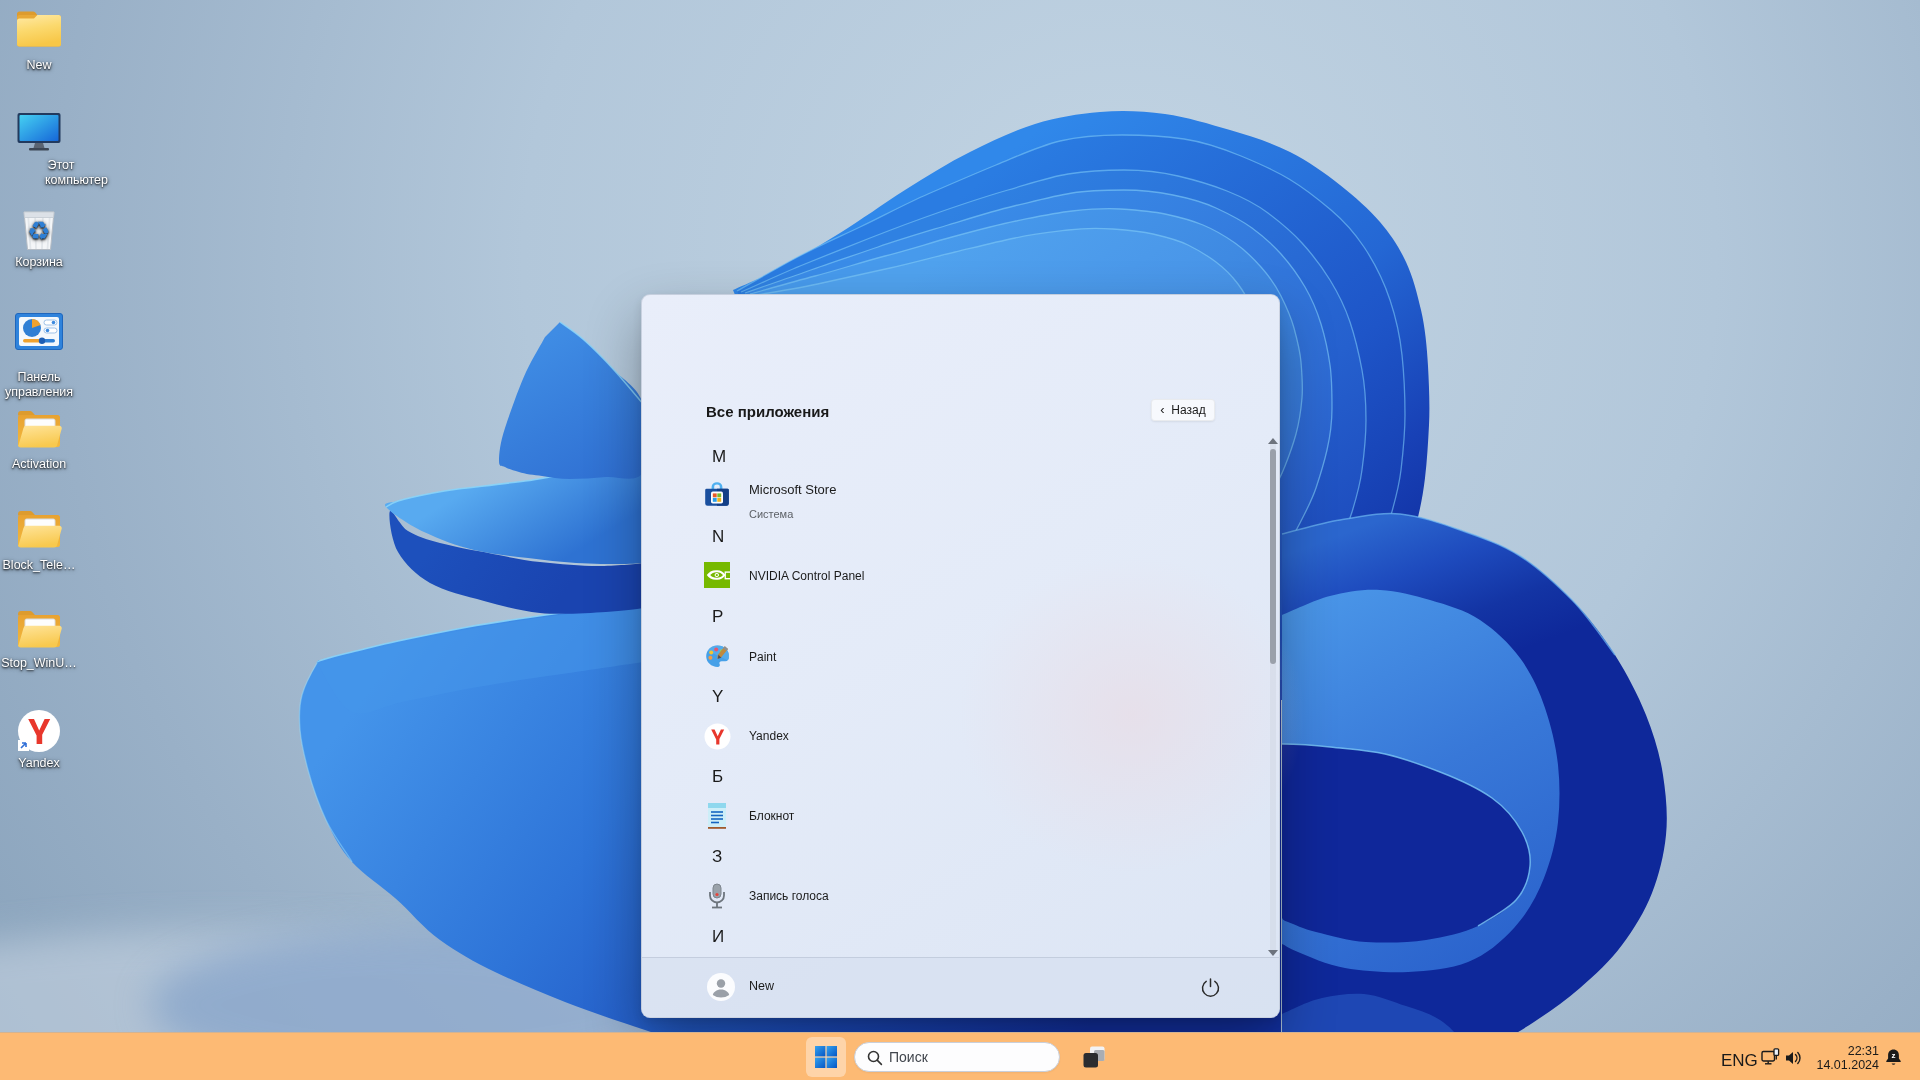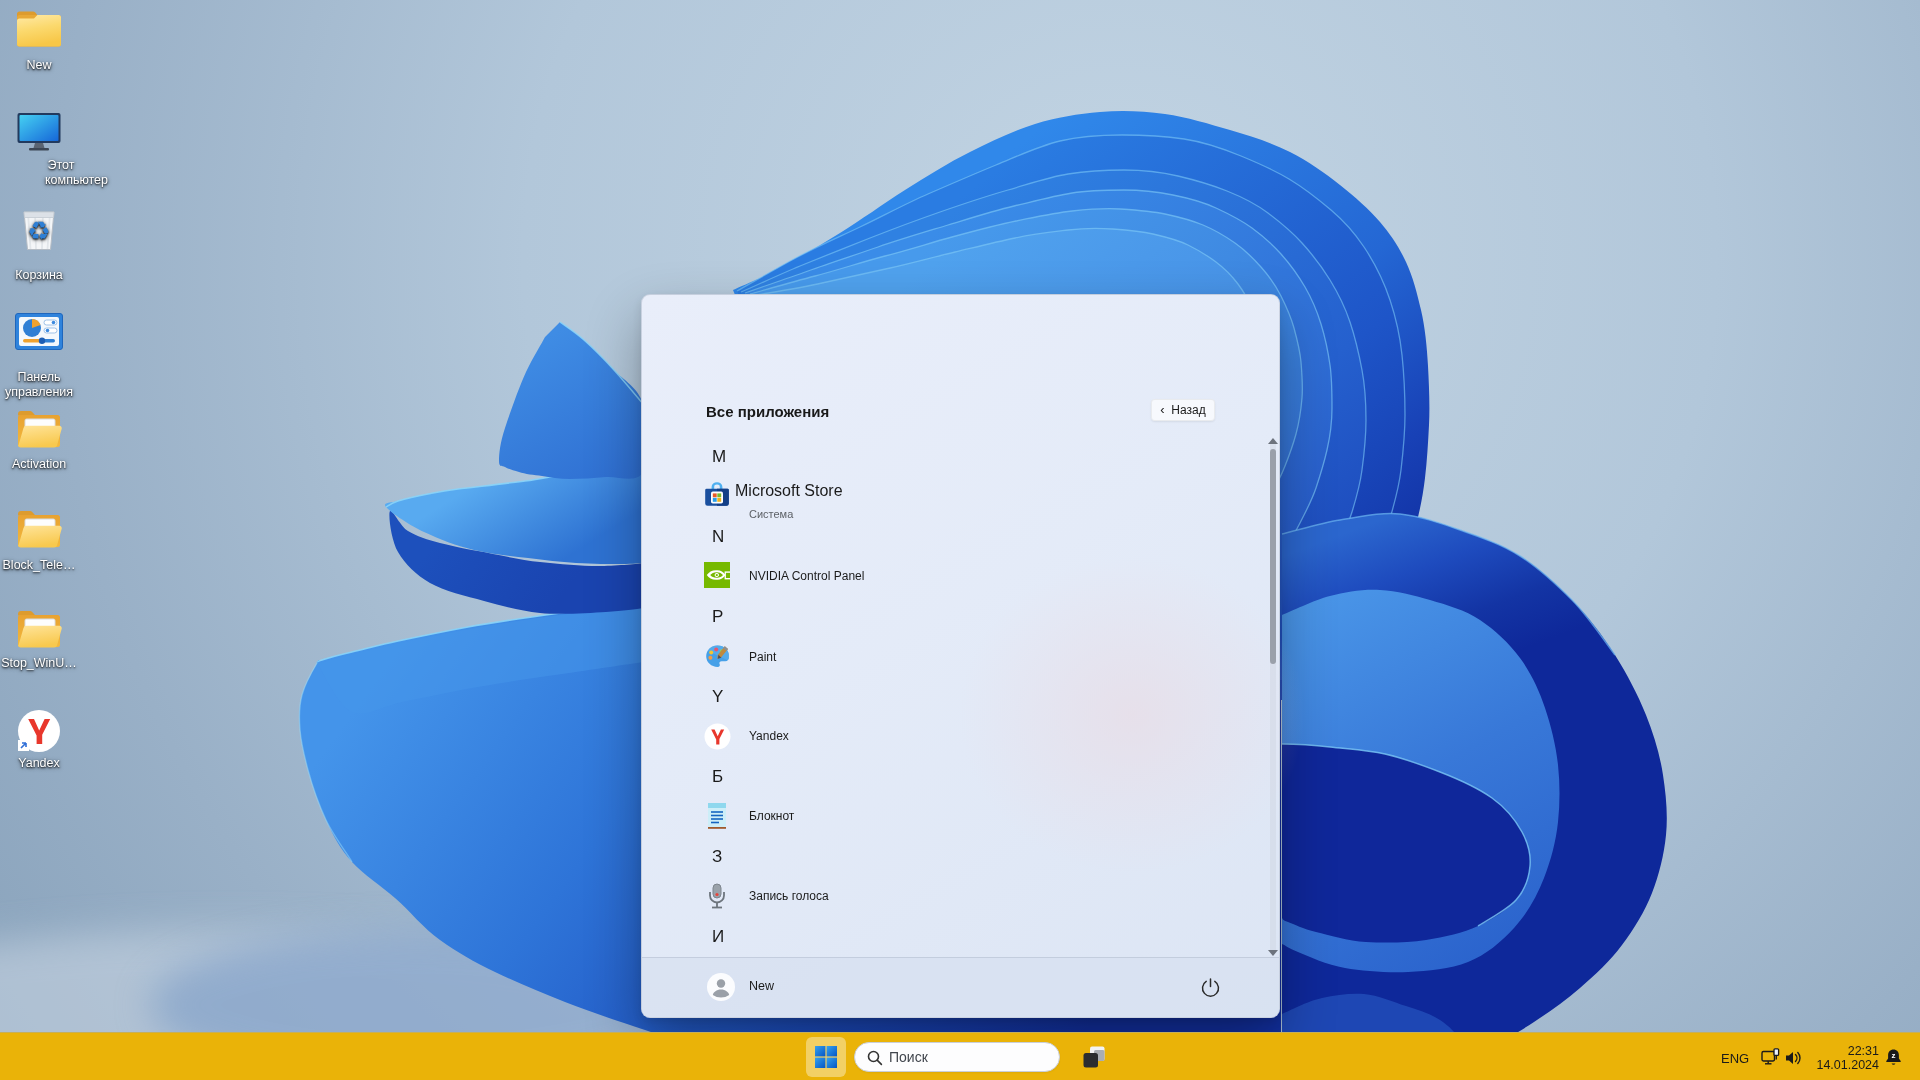--- a/index.html
+++ b/index.html
@@ -161,21 +161,21 @@
   <div class="dlabel" style="margin-top:4px;padding-left:44px;">Этот<br>компьютер</div>
 </div>
 
 <div class="dicon" style="top:209px;">
   <svg width="40" height="42" viewBox="0 0 40 42">
     <path d="M5,3 h30 l-3.5,37.5 h-23 z" fill="#f4f6f8" stroke="#b5bcc4" stroke-width="1"></path>
     <path d="M9,4 l2.5,36 M16,4 l1,36 M24,4 l-1,36 M31,4 l-2.5,36" stroke="#e2e6ea" stroke-width="1.8" fill="none"></path>
     <path d="M5,3 h30 l-0.5,5.5 h-29 z" fill="#dce1e7" stroke="#c3cad2" stroke-width="0.8"></path>
     <text x="20" y="31" font-size="26" fill="#2f7fd4" text-anchor="middle" font-family="Liberation Sans">♻</text>
   </svg>
-  <div class="dlabel" style="margin-top:17px;">Корзина</div>
+  <div class="dlabel" style="margin-top:4px;">Корзина</div>
 </div>
 
 <div class="dicon" style="top:313px;">
   <svg width="48" height="37" viewBox="0 0 48 37">
     <rect x="0.5" y="0.5" width="47" height="36" rx="2.5" fill="#2f83dc" stroke="#1f66bc"></rect>
     <rect x="4" y="4" width="40" height="29" rx="2" fill="#f4f8fc"></rect>
     <circle cx="17" cy="15" r="9" fill="#2f7fd4"></circle>
     <path d="M17,15 L17,6 A9,9 0 0 1 25.5,12 z" fill="#f0a22e"></path>
     <rect x="29" y="7" width="13" height="5" rx="2.5" fill="#ffffff" stroke="#9fc2e8"></rect>
     <circle cx="38.5" cy="9.5" r="1.8" fill="#3c8ae0"></circle>
@@ -263,21 +263,21 @@
       <path d="M7.6,7 v-2 a5.4,4.8 0 0 1 10.8,0 v2 h-2.6 v-2 a2.8,2.4 0 0 0 -5.6,0 v2 z" fill="#50b0f0"></path>
       <path d="M2.6,6.8 h20.8 a1.4,1.4 0 0 1 1.4,1.4 v13.2 a2.4,2.4 0 0 1 -2.4,2.4 h-18.8 a2.4,2.4 0 0 1 -2.4,-2.4 v-13.2 a1.4,1.4 0 0 1 1.4,-1.4 z" fill="#1a4f9e"></path>
       <path d="M13,6.8 h10.4 a1.4,1.4 0 0 1 1.4,1.4 v13.2 a2.4,2.4 0 0 1 -2.4,2.4 h-9.4 z" fill="#143f86"></path>
       <rect x="7" y="9.6" width="12" height="12" rx="1.8" fill="#fff"></rect>
       <rect x="8.8" y="11.4" width="3.9" height="3.9" fill="#e95b28"></rect>
       <rect x="13.3" y="11.4" width="3.9" height="3.9" fill="#7db92c"></rect>
       <rect x="8.8" y="15.9" width="3.9" height="3.9" fill="#2ba0e8"></rect>
       <rect x="13.3" y="15.9" width="3.9" height="3.9" fill="#f2b21c"></rect>
     </svg>
   </div>
-  <div style="position:absolute; left:93px; top:187px; font-size:16px; color:#1b1b1b;">Microsoft Store</div>
+  <div style="position:absolute; left:107px; top:187px; font-size:13px; color:#1b1b1b;">Microsoft Store</div>
   <div style="position:absolute; left:107px; top:202px; font-size:11px; color:#5d6167;margin-top:11px;">Система</div>
 
   <div class="letter" style="position:absolute; left:70px; top:232px; font-size:17px; color:#1a1a1a;">N</div>
   <div style="position:absolute; left:62px; top:267px;">
     <svg width="26" height="26" viewBox="0 0 26 26">
       <rect width="26" height="26" fill="#76b900"></rect>
       <path fill="#fff" fill-rule="evenodd" d="M12.8,8.2 c-4.4,-0.3 -8,1.8 -10,4.8 c2,3 5.6,5.1 10,4.8 c3.6,0.2 6.7,-1.6 8.7,-4.8 c-2,-3.2 -5.1,-5 -8.7,-4.8 z M12.8,10.2 c2.6,-0.1 4.8,1.1 6.2,2.8 c-1.4,1.7 -3.6,2.9 -6.2,2.8 c-2.8,0.1 -5.2,-1.1 -6.6,-2.8 c1.4,-1.7 3.8,-2.9 6.6,-2.8 z"></path>
       <path fill="#fff" d="M12.8,10.9 a2.2,2.1 0 1 0 0.01,0 z"></path>
       <path fill="#76b900" d="M12.8,11.9 a1.15,1.1 0 1 0 0.01,0 z"></path>
       <rect x="20.6" y="9.4" width="5.4" height="8" fill="#fff"></rect>
@@ -357,21 +357,21 @@
     <div style="position:absolute; left:107px; top:21px; font-size:12.5px; color:#1b1b1b;">New</div>
     <svg width="19" height="19" viewBox="0 0 19 19" style="position:absolute; left:559px; top:20px;">
       <path d="M5.2,3.4 a8,8 0 1 0 8.6,0" fill="none" stroke="#2b2b2b" stroke-width="1.5" stroke-linecap="round"></path>
       <line x1="9.5" y1="1" x2="9.5" y2="8.5" stroke="#2b2b2b" stroke-width="1.5" stroke-linecap="round"></line>
     </svg>
   </div>
 </div>
 
 
 <div id="taskbar" style="position:absolute; left:0; top:1032px; width:1920px; height:48px;
-     background:#eab308; border-top:1px solid rgba(160,170,185,.45);">
+     background:#fdba74; border-top:1px solid rgba(160,170,185,.45);">
 
   <div style="position:absolute; left:806px; top:4px; width:40px; height:40px; border-radius:6px; background:rgba(255,255,255,.38);"></div>
   <svg width="22" height="22" viewBox="0 0 22 22" style="position:absolute; left:815px; top:13px;">
     <defs>
           <linearGradient id="wing" x1="0" y1="0" x2="1" y2="1">
       <stop offset="0" stop-color="#35a2ef"></stop>
             <stop offset="1" stop-color="#0556c5"></stop>
           </linearGradient>
         </defs>
     <rect x="0" y="0" width="10.4" height="10.4" fill="url(#wing)"></rect>
@@ -388,21 +388,21 @@
     </svg>
     <div style="position:absolute; left:34px; top:6px; font-size:14px; color:#41464d;">Поиск</div>
   </div>
 
   <svg width="24" height="24" viewBox="0 0 24 24" style="position:absolute; left:1082px; top:12px;">
     <rect x="8" y="1.5" width="14.5" height="14.5" rx="2" fill="#f2f3f5"></rect>
     <rect x="12" y="5" width="10.5" height="11" rx="1.5" fill="#a9adb3"></rect>
     <rect x="1.5" y="8" width="14.5" height="14.5" rx="2.5" fill="#2b2d30"></rect>
   </svg>
 
-  <div style="position:absolute; left:1721px; top:18px; font-size:13px; color:#1a1a1a;">ENG</div>
+  <div style="position:absolute; left:1721px; top:18px; font-size:17px; color:#1a1a1a;">ENG</div>
 
   <svg width="19" height="19" viewBox="0 0 19 19" style="position:absolute; left:1761px; top:15px;">
     <rect x="1" y="3.5" width="12.5" height="9.5" rx="1.4" fill="none" stroke="#1a1a1a" stroke-width="1.4"></rect>
     <line x1="4" y1="15.8" x2="10.5" y2="15.8" stroke="#1a1a1a" stroke-width="1.4"></line>
     <line x1="7.2" y1="13.2" x2="7.2" y2="15.8" stroke="#1a1a1a" stroke-width="1.4"></line>
     <rect x="13" y="0.8" width="4.6" height="6.6" rx="1" fill="#edf2fa" stroke="#1a1a1a" stroke-width="1.3"></rect>
     <line x1="15.3" y1="7.6" x2="15.3" y2="11.5" stroke="#1a1a1a" stroke-width="1.3"></line>
   </svg>
 
   <svg width="18" height="18" viewBox="0 0 18 18" style="position:absolute; left:1784px; top:16px;">

